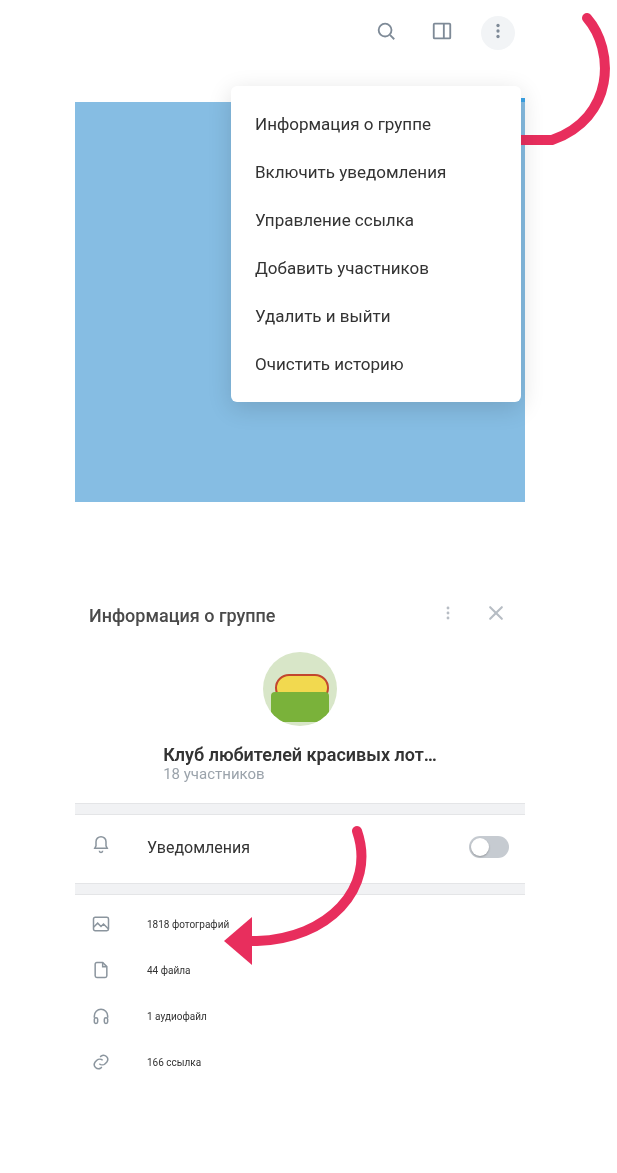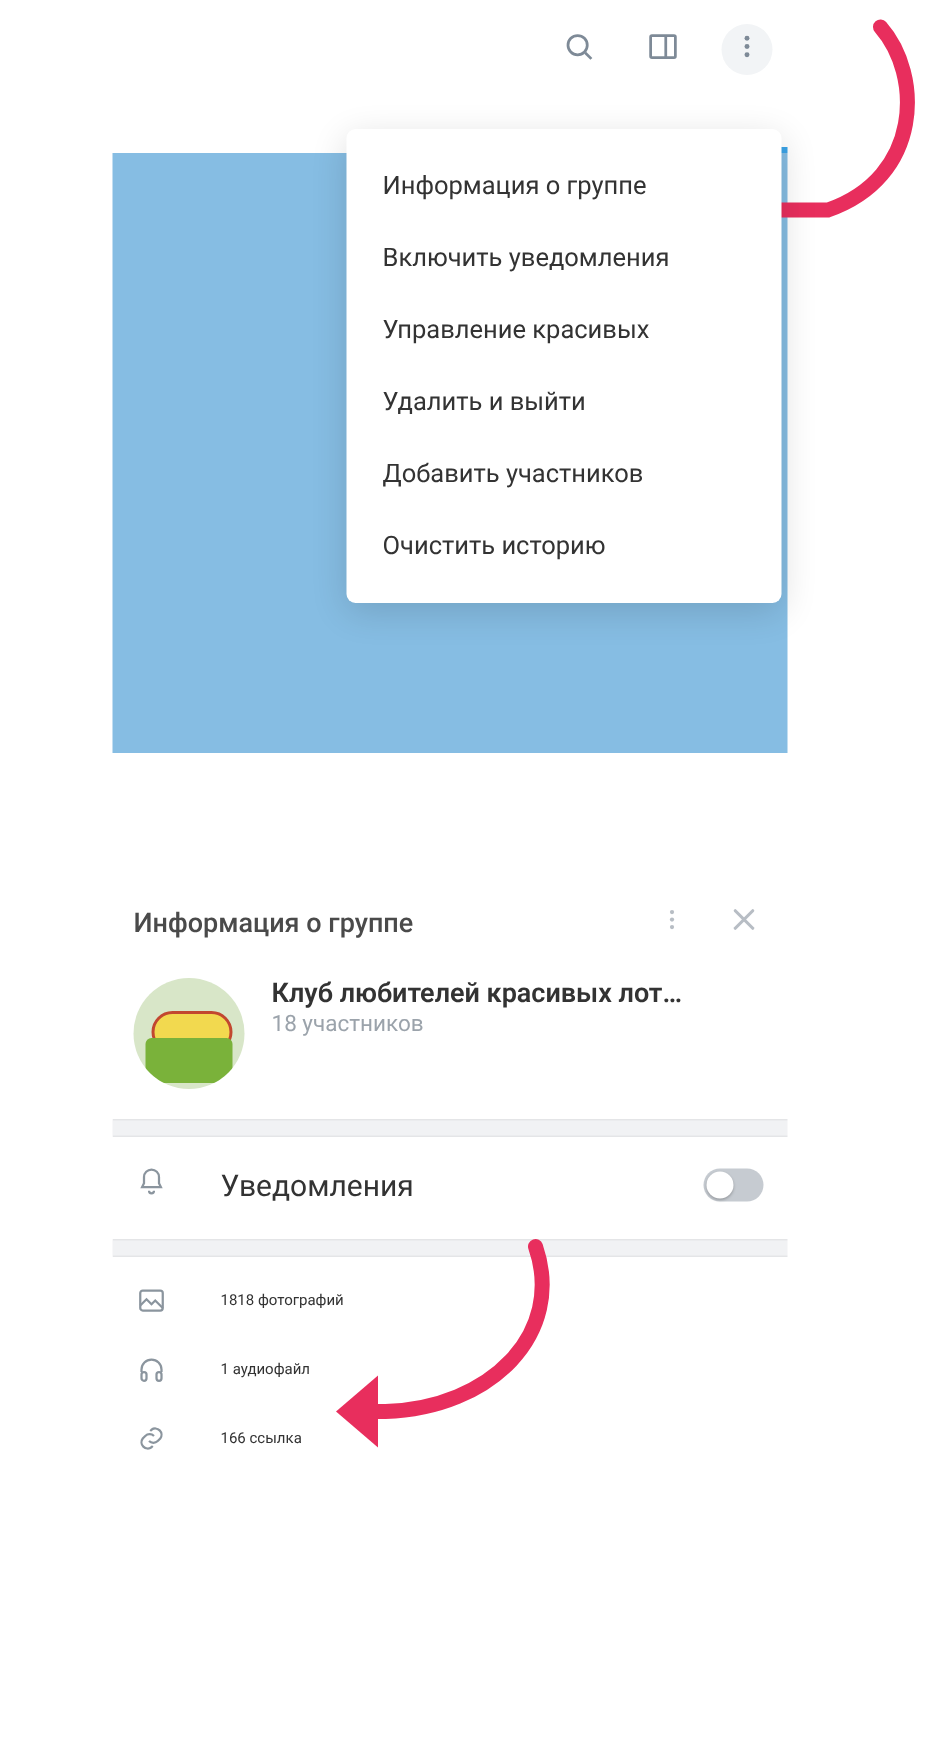--- a/index.html
+++ b/index.html
@@ -111,22 +111,24 @@
       display: flex;
       align-items: center;
       justify-content: center;
       color: #b7bdc4;
       cursor: pointer;
     }
     .info-icon-btn svg { width: 20px; height: 20px; }
 
     .group-row {
       display: flex;
+      align-items: center;
       padding: 4px 14px 20px 14px;
       gap: 18px;
+      flex-direction: column;
     }
     .avatar {
       width: 74px;
       height: 74px;
       border-radius: 50%;
       background: #d8e6c8;
       position: relative;
       overflow: hidden;
       flex-shrink: 0;
     }
@@ -167,21 +169,21 @@
       background: #f1f2f4;
       box-shadow: inset 0 1px 0 rgba(0,0,0,0.05), inset 0 -1px 0 rgba(0,0,0,0.05);
     }
 
     .notify-row {
       display: flex;
       align-items: center;
       padding: 20px 16px 24px 16px;
     }
     .notify-row .row-icon { color: #8b959e; margin-right: 36px; }
-    .notify-label { flex: 1; font-size: 20px; color: #333; }
+    .notify-label { flex: 1; font-size: 16px; color: #333; }
     .toggle {
       width: 40px; height: 22px;
       background: #c6cbd1;
       border-radius: 12px;
       position: relative;
       cursor: pointer;
     }
     .toggle::after {
       content: "";
       position: absolute;
@@ -244,23 +246,23 @@
   </div>
 </div>
 
 <div class="blue-area">
   <div class="blue-accent"></div>
 </div>
 
 <div class="menu">
   <div class="menu-item">Информация о группе</div>
   <div class="menu-item">Включить  уведомления</div>
-  <div class="menu-item">Управление красивых</div>
+  <div class="menu-item">Управление ссылка</div>
+  <div class="menu-item">Добавить участников</div>
   <div class="menu-item">Удалить и выйти</div>
-  <div class="menu-item">Добавить участников</div>
   <div class="menu-item">Очистить историю</div>
 </div>
 
 <svg class="arrow-top" viewBox="0 0 180 160" fill="none">
   <path d="M 150 8 C 178 40, 178 108, 115 130 L 40 130" stroke="#e82e5d" stroke-width="10" stroke-linecap="round"></path>
   <path d="M 60 106 L 32 130 L 60 154" fill="#e82e5d"></path>
 </svg>
 
 <div class="info-panel">
 
@@ -314,20 +316,29 @@
       <span class="row-icon">
         <svg viewBox="0 0 24 24" fill="none" stroke="currentColor" stroke-width="1.8">
           <rect x="3" y="4" width="18" height="16" rx="2"></rect>
             <path d="M3 16l5-5 4 4 3-3 6 6"></path>
         </svg>
       </span>
       <span class="media-label">1818 фотографий</span>
     </div>
 
 
+    <div class="media-row">
+      <span class="row-icon">
+        <svg viewBox="0 0 24 24" fill="none" stroke="currentColor" stroke-width="1.8">
+          <path d="M14 3H7a2 2 0 0 0-2 2v14a2 2 0 0 0 2 2h10a2 2 0 0 0 2-2V8z"></path>
+            <path d="M14 3v5h5"></path>
+        </svg>
+      </span>
+      <span class="media-label">44 файла</span>
+    </div>
 
     <div class="media-row">
       <span class="row-icon">
         <svg viewBox="0 0 24 24" fill="none" stroke="currentColor" stroke-width="1.8">
           <path d="M4 14v-2a8 8 0 0 1 16 0v2"></path>
             <rect x="4" y="14" width="4" height="7" rx="2"></rect>
             <rect x="16" y="14" width="4" height="7" rx="2"></rect>
         </svg>
       </span>
       <span class="media-label">1 аудиофайл</span>

